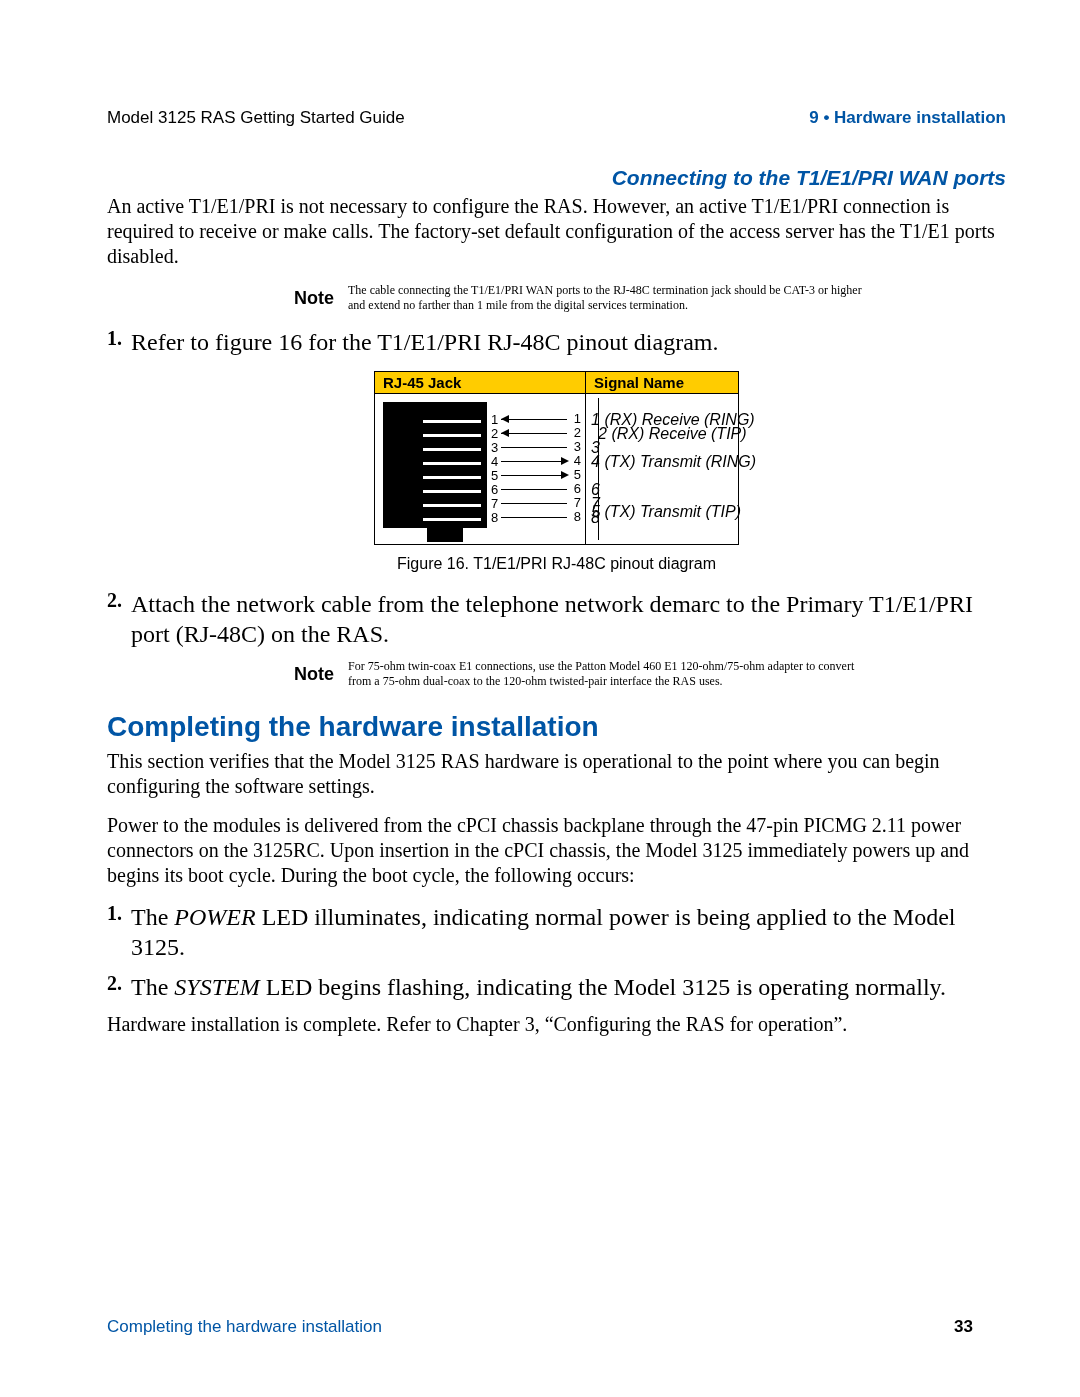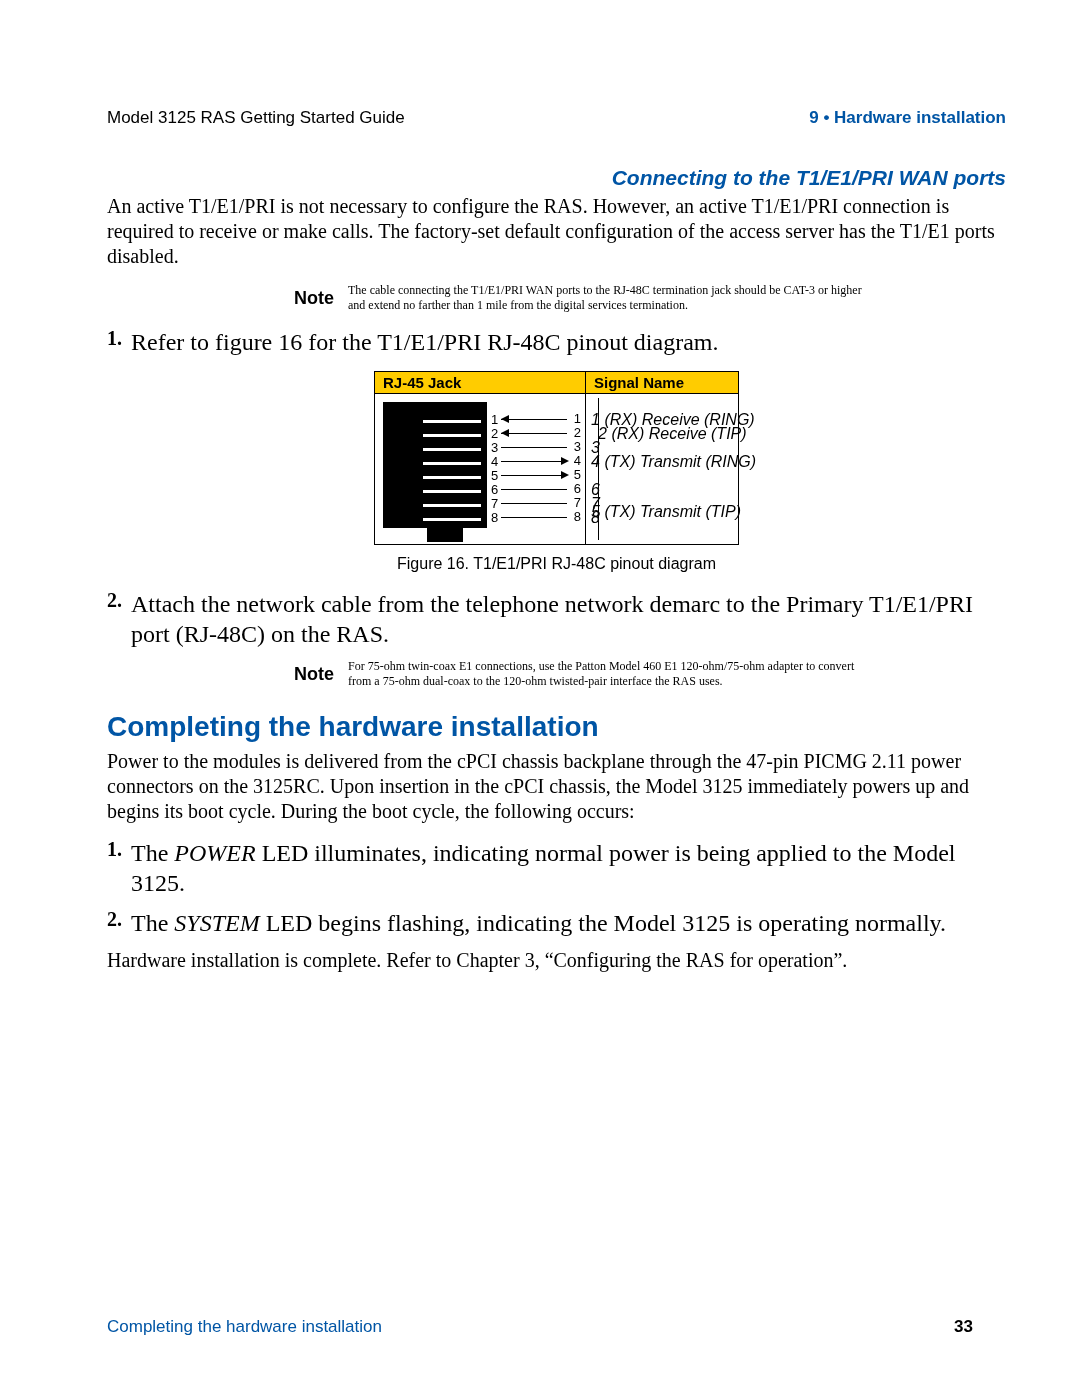--- a/index.html
+++ b/index.html
@@ -289,20 +289,21 @@
     <div class="list-num">2.</div>
     <div class="list-body">Attach the network cable from the telephone network demarc to the Primary T1/E1/PRI port (RJ-48C) on the RAS.</div>
   </div>
 
   <div class="note-row">
     <div class="note-label">Note</div>
     <div class="note-body">For 75-ohm twin-coax  E1 connections,  use the Patton Model 460 E1 120-ohm/75-ohm adapter to convert from a 75-ohm dual-coax to the 120-ohm twisted-pair interface the RAS uses.</div>
   </div>
 
   <div class="h1">Completing the hardware installation</div>
+  <p class="body-text">This section verifies that the Model 3125 RAS hardware is operational to the point where you can begin configuring the software settings.</p>
   <p class="body-text">Power to the modules is delivered from the cPCI chassis backplane through the 47-pin PICMG 2.11 power connectors on the 3125RC. Upon insertion in the cPCI chassis, the Model 3125 immediately powers up and begins its boot cycle. During the boot cycle, the following occurs:</p>
 
   <div class="list-row">
     <div class="list-num">1.</div>
     <div class="list-body"><span>The </span><em class="led">POWER</em><span> LED illuminates, indicating normal power is being applied to the Model 3125.</span></div>
   </div>
   <div class="list-row">
     <div class="list-num">2.</div>
     <div class="list-body"><span>The </span><em class="led">SYSTEM</em><span> LED begins flashing, indicating the Model 3125 is operating normally.</span></div>
   </div>

